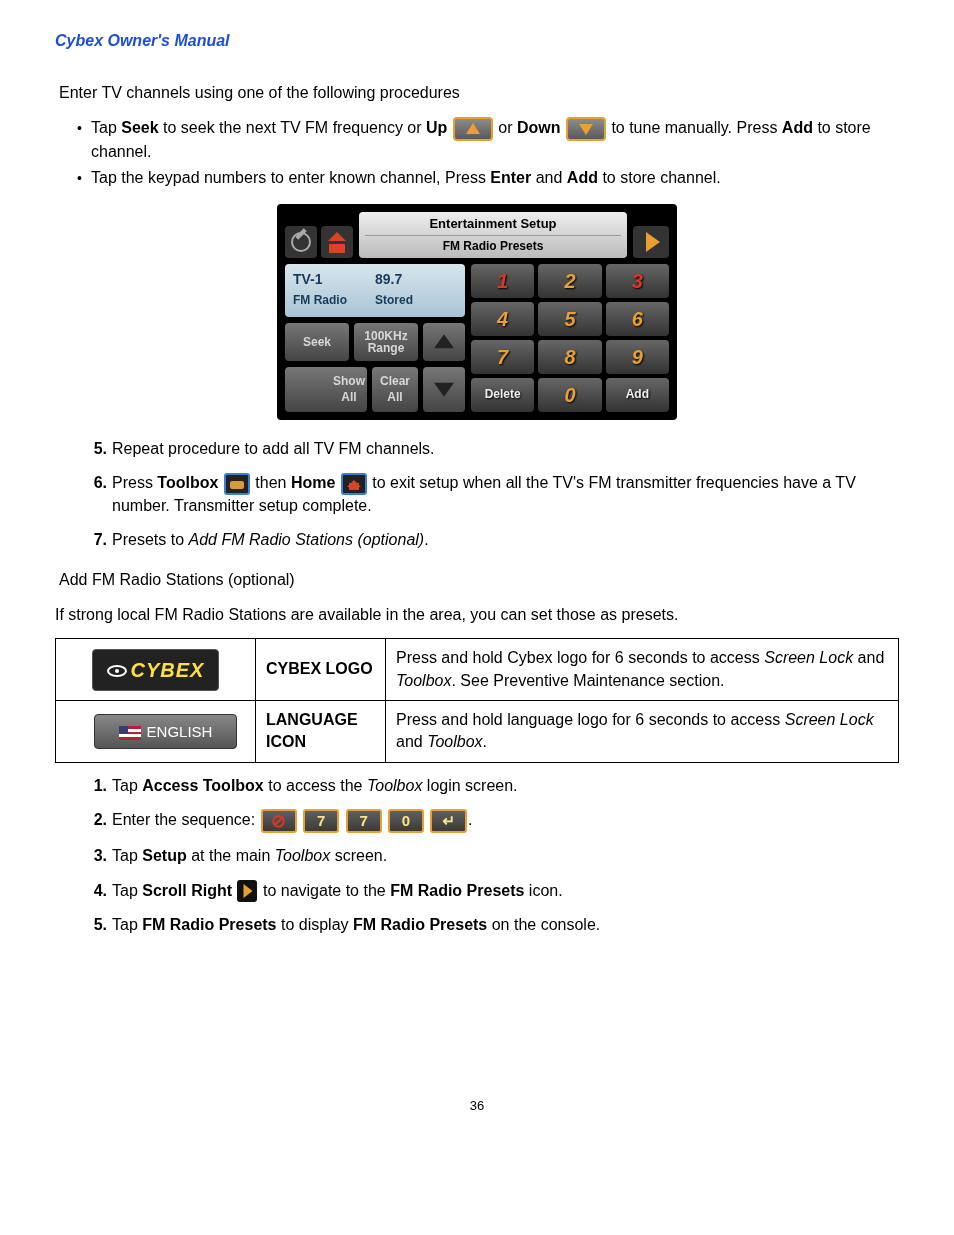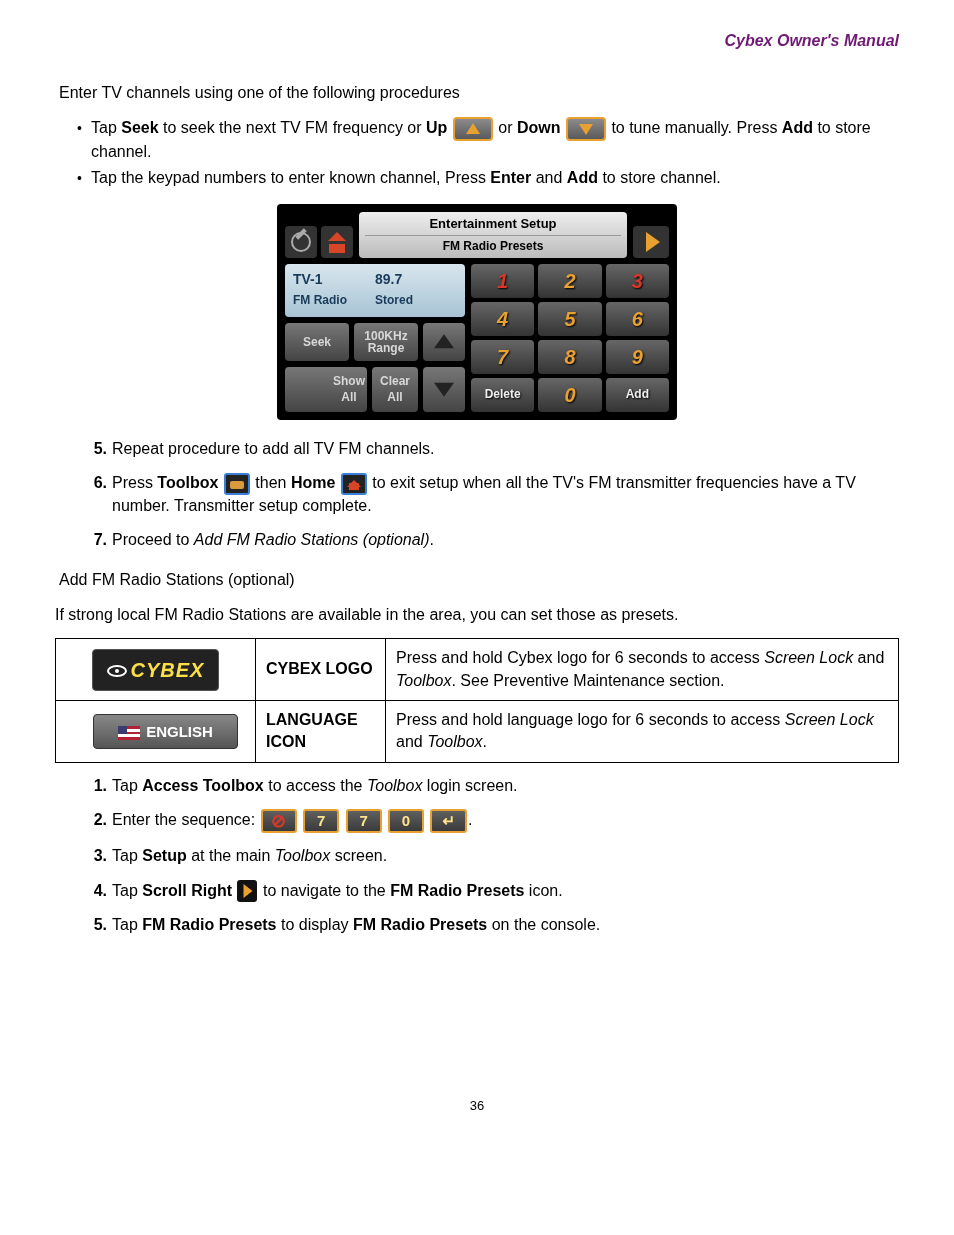--- a/index.html
+++ b/index.html
@@ -7,24 +7,24 @@
     font-family: Arial, Helvetica, sans-serif;
     width: 954px;
     margin: 0 auto;
     padding: 30px 55px 40px 55px;
     background: #fff;
     color: #000;
     font-size: 16px;
     line-height: 1.4;
   }
   .doc-title {
-    text-align: right;
+    text-align: left;
     font-style: italic;
     font-weight: bold;
-    color: #701a75;
+    color: #1d4ed8;
     margin-bottom: 30px;
     font-size: 16px;
   }
   .section-heading {
     font-weight: normal;
     margin: 18px 0 12px 4px;
   }
   ul.bullets { list-style: none; padding-left: 22px; margin-bottom: 10px;}
   ul.bullets li { position: relative; margin: 4px 0; padding-left: 14px;}
   ul.bullets li::before {
@@ -100,21 +100,21 @@
       display:inline-block; background:#222; color:#fde047; font-weight:bold; font-style:italic;
       padding:6px 14px; border-radius:4px; font-size:20px; letter-spacing:1px;
       border:1px solid #555;
   }
   .cybex-logo .eye{
       display:inline-block; width:20px; height:12px; border:2px solid #fff;
       border-radius:50%; vertical-align:middle; margin-right:4px; position:relative;
   }
   .cybex-logo .eye::after{content:"";position:absolute;left:6px;top:2px;width:4px;height:4px;background:#fff;border-radius:50%;}
   .english-logo{
-      display:inline-block; background:linear-gradient(#888,#555); color:#fff; font-weight:bold;
+      display:inline-block; background:linear-gradient(#888,#555); color:#fff; font-weight:normal;
       padding:6px 24px; border-radius:4px; font-size:15px; border:1px solid #333;margin-left:20px;
   }
   .flag{display:inline-block;width:22px;height:14px;vertical-align:middle;margin-right:6px;
       background:linear-gradient(#b22234 0 20%,#fff 20% 40%,#b22234 40% 60%,#fff 60% 80%,#b22234 80% 100%);
       position:relative;}
   .flag::after{content:"";position:absolute;left:0;top:0;width:9px;height:8px;background:#3c3b6e;}
   
   .screenshot {
       width: 400px; margin: 14px auto 18px auto;
       background:#000; padding:8px; border-radius:4px;
@@ -263,21 +263,21 @@
   <li>
     <span class="num">6.</span>
     <span>Press </span><b>Toolbox</b>
     <span class="inline-icon-small toolbox"></span>
     <span> then </span><b>Home</b>
     <span class="inline-icon-small home"></span>
     <span> to exit setup when all the TV's FM transmitter frequencies have a TV number. Transmitter setup complete.</span>
   </li>
   <li>
     <span class="num">7.</span>
-    <span>Proceed to </span><i>Add FM Radio Stations (optional)</i><span>.</span>
+    <span>Presets to </span><i>Add FM Radio Stations (optional)</i><span>.</span>
   </li>
 </ol>
 
 <div class="section-heading">Add FM Radio Stations (optional)</div>
 <div class="paragraph">If strong local FM Radio Stations are available in the area, you can set those as presets.</div>
 
 <table class="info">
   <tbody>
       <tr>
     <td class="col1">

